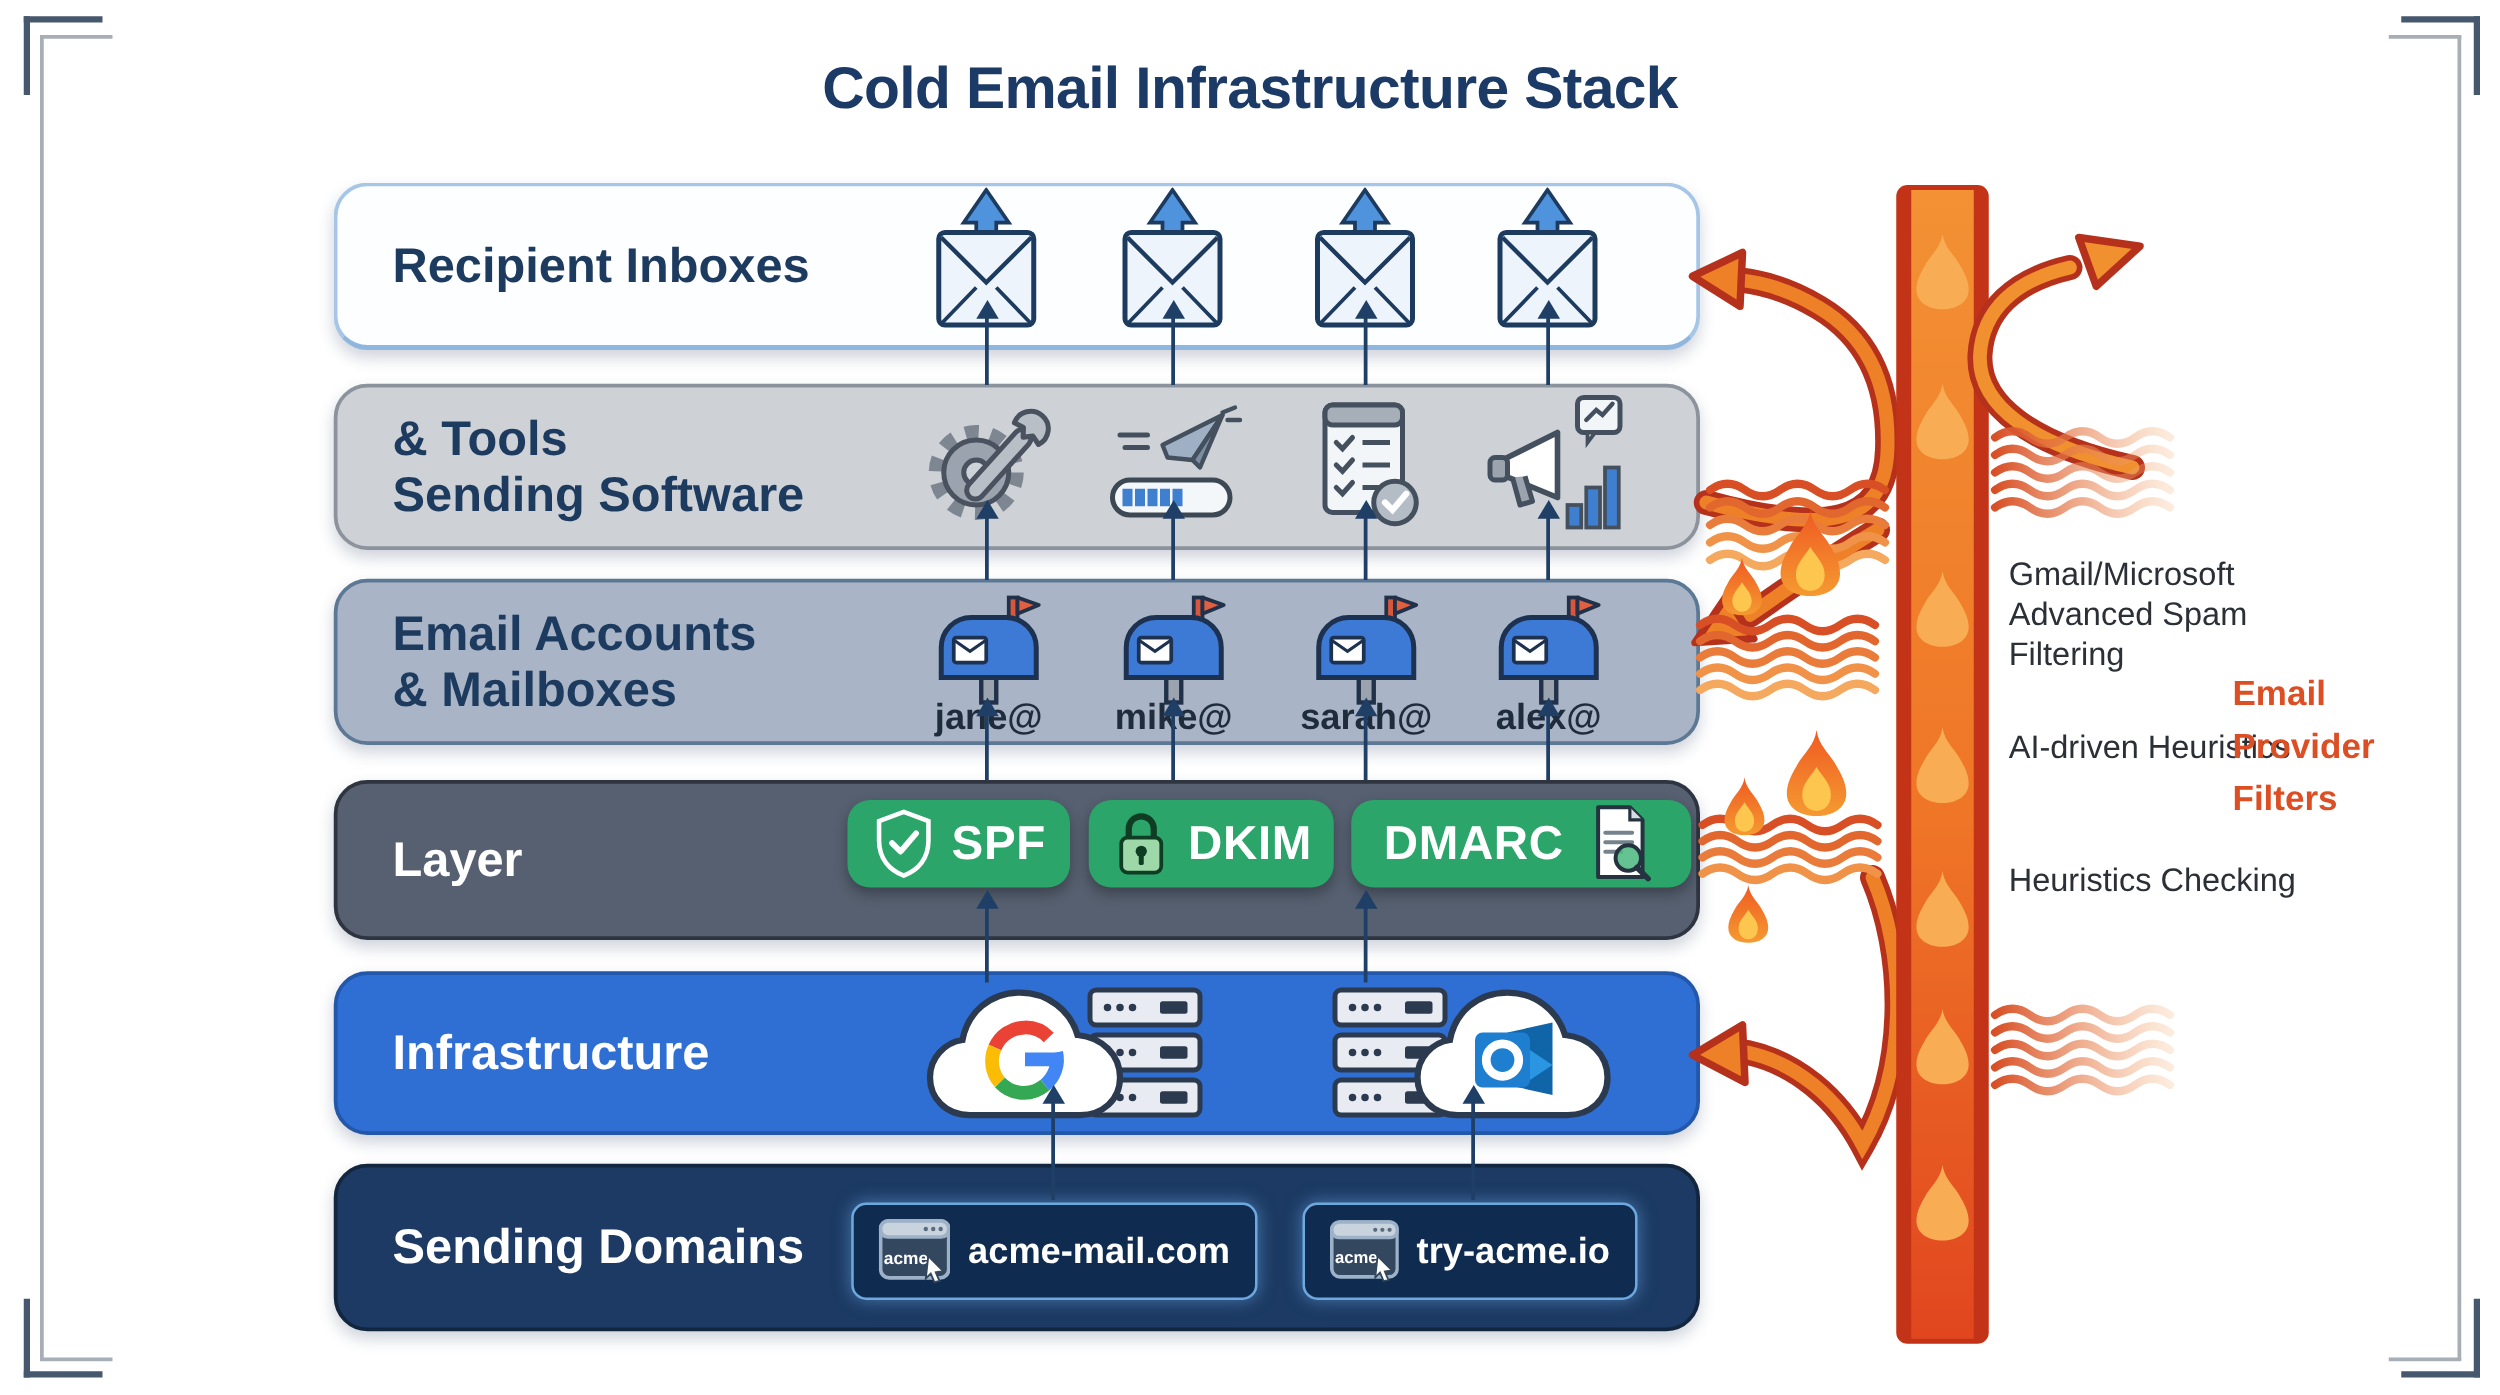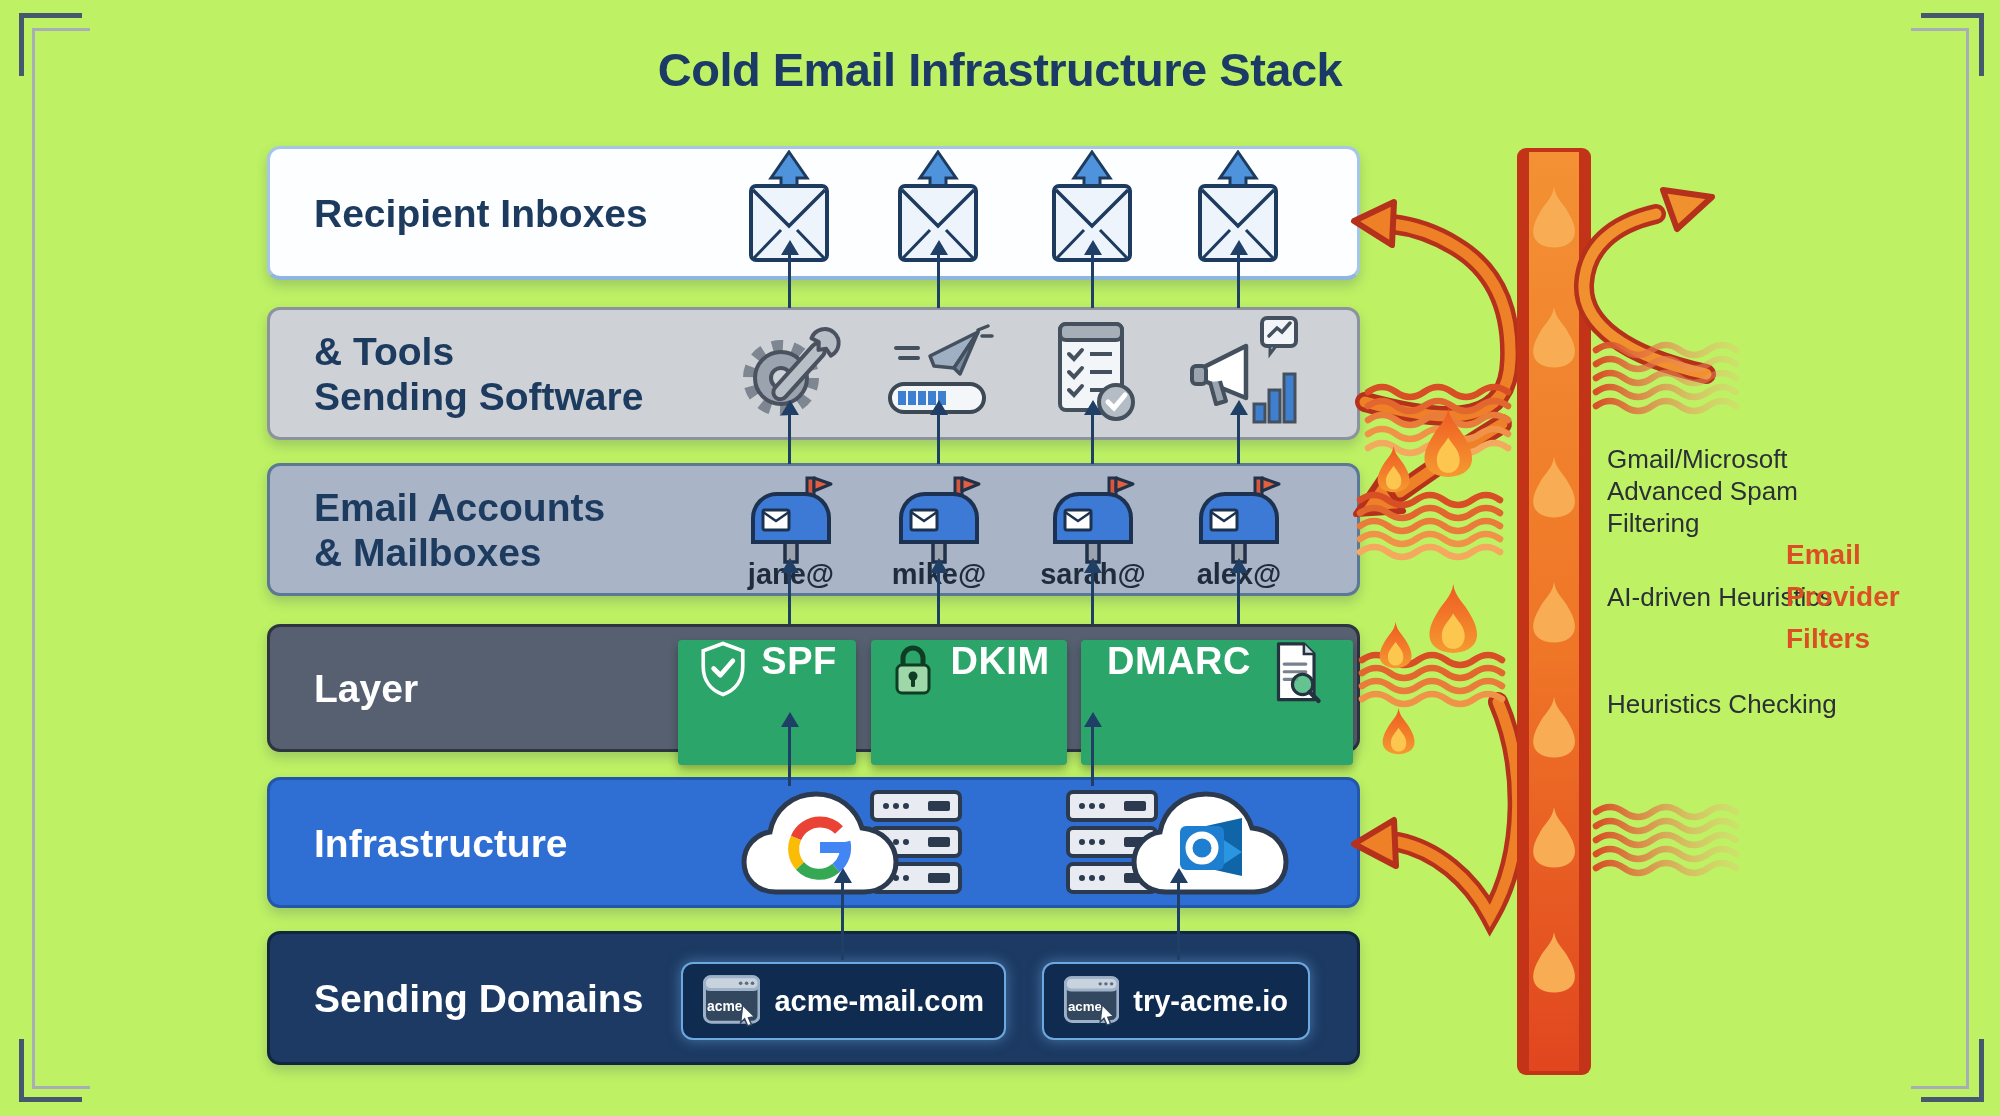--- a/index.html
+++ b/index.html
@@ -1,59 +1,59 @@
 <!DOCTYPE html>
 <html><head>
 <meta charset="utf-8">
 <style>
   html,body{margin:0;padding:0;background:#e4e7ec;}
   .canvas{
     position:relative;width:2000px;height:1116px;overflow:hidden;
-    background:#bef264;
+    background:#ffffff;
     font-family:"Liberation Sans", sans-serif;
   }
   
   .corner{position:absolute;width:58px;height:58px;border:5px solid #46586e;}
   .corner.tl{left:19px;top:13px;border-right:none;border-bottom:none;}
   .corner.tr{right:16px;top:13px;border-left:none;border-bottom:none;}
   .corner.bl{left:19px;bottom:14px;border-right:none;border-top:none;}
   .corner.br{right:16px;bottom:14px;border-left:none;border-top:none;}
   .frameline{position:absolute;background:#a7aeb6;}
   .fl-left{left:32px;top:28px;width:3px;height:1060px;}
   .fl-right{left:1966px;top:28px;width:3px;height:1060px;}
   .fl-stub{height:3px;width:58px;}
   
   .title{
     position:absolute;left:0;right:0;top:42px;text-align:center;
     font-size:47px;font-weight:800;color:#1c3a66;letter-spacing:-.5px;
   }
   
-  .row{position:absolute;left:267px;width:1093px;border-radius:13px;box-sizing:border-box;
+  .row{position:absolute;left:267px;width:1093px;border-radius:27px;box-sizing:border-box;
        box-shadow:0 6px 12px rgba(40,60,95,.22);}
   .row1{top:146px;height:134px;background:#fdfeff;border:3px solid #a6c6e8;border-bottom:4px solid #8fb6de;}
   .row2{top:307px;height:133px;background:#ced2d7;border:3px solid #8c939c;}
   .row3{top:463px;height:133px;background:#a9b5c7;border:3px solid #5d7894;}
   .row4{top:624px;height:128px;background:#566070;border:3px solid #2e3540;}
   .row5{top:777px;height:131px;background:#2f6fd4;border:3px solid #2257aa;}
   .row6{top:931px;height:134px;background:#1c3a63;border:3px solid #12273f;}
   .row-label{
     position:absolute;left:44px;top:50%;transform:translateY(-50%);
     font-size:39px;line-height:45px;font-weight:800;color:#1d3a5f;white-space:nowrap;
   }
   .row4 .row-label,.row5 .row-label,.row6 .row-label{color:#ffffff;}
   
   .icon{position:absolute;}
   .acct-label{position:absolute;width:160px;text-align:center;font-size:29px;font-weight:600;color:#1f2c3c;}
   
   .conn{position:absolute;width:3px;background:#1f3f66;z-index:5;}
   .conn::before{content:'';position:absolute;top:-14px;left:-7.5px;
     border:9px solid transparent;border-top:none;border-bottom:15px solid #1f3f66;}
   
-  .badge{position:absolute;top:640px;height:125px;background:#2ba569;border-radius:4px;
-    display:flex;align-items:flex-start;justify-content:center;gap:12px;
+  .badge{position:absolute;top:640px;height:70px;background:#2ba569;border-radius:18px;
+    display:flex;align-items:center;justify-content:center;gap:12px;
     box-shadow:0 5px 10px rgba(0,0,0,.3);z-index:2;}
   .badge .txt{font-size:38px;font-weight:800;color:#fff;letter-spacing:.5px;}
   
   .chip{position:absolute;top:962px;height:78px;background:#0f2c50;border:2.5px solid #6ea8e0;
     border-radius:12px;display:flex;align-items:center;gap:14px;padding:0 20px;box-sizing:border-box;
     box-shadow:0 0 14px rgba(110,170,230,.55);}
   .chip .txt{font-size:29px;font-weight:700;color:#fff;white-space:nowrap;}
   
   .filter-item{position:absolute;left:1607px;width:240px;font-size:26px;line-height:32px;
     font-weight:500;color:#2b2f36;}

